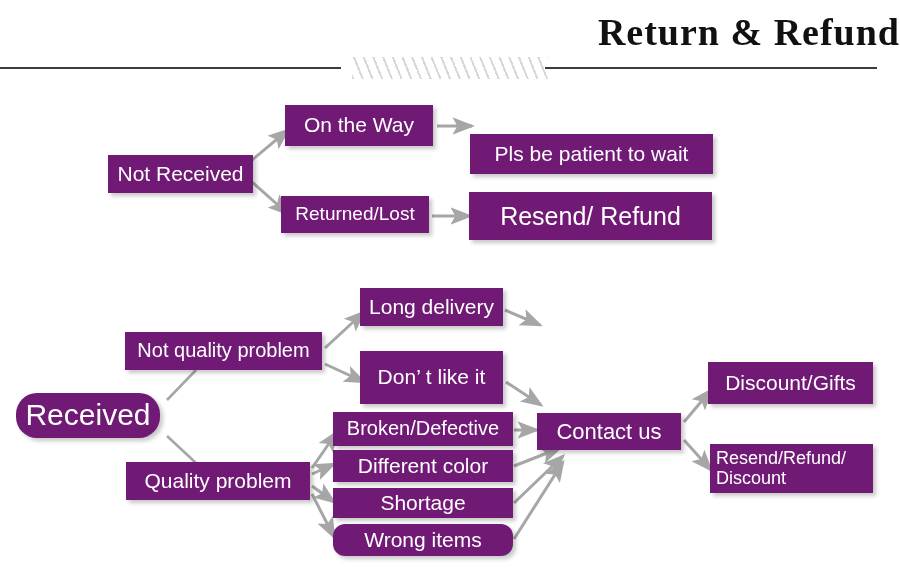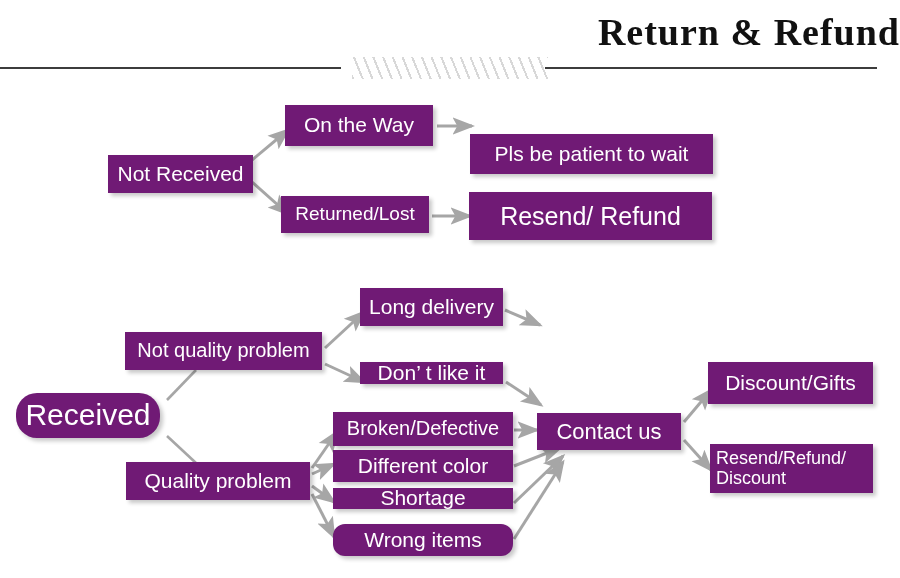--- a/index.html
+++ b/index.html
@@ -143,27 +143,27 @@
   <div class="box" style="left:469px; top:192px; width:243px; height:48px; font-size:25px;">Resend/ Refund</div>
 
   <div class="box" style="left:16px; top:393px; width:144px; height:45px; font-size:30px;border-radius:21px;">Received</div>
 
   <div class="box" style="left:125px; top:332px; width:197px; height:38px; font-size:20px;">Not quality problem</div>
 
   <div class="box" style="left:126px; top:462px; width:184px; height:38px; font-size:21px;text-align:center;">Quality problem</div>
 
   <div class="box" style="left:360px; top:288px; width:143px; height:38px; font-size:21px;">Long delivery</div>
 
-  <div class="box" style="left:360px; top:362px; width:143px; height:22px; font-size:21px;">Don’  t like it</div>
+  <div class="box" style="left:360px; top:351px; width:143px; height:53px; font-size:21px;">Don’  t like it</div>
 
   <div class="box" style="left:333px; top:412px; width:180px; height:34px; font-size:20px;">Broken/Defective</div>
 
   <div class="box" style="left:333px; top:450px; width:180px; height:32px; font-size:21px;">Different color</div>
 
-  <div class="box" style="left:333px; top:488px; width:180px; height:21px; font-size:21px;">Shortage</div>
+  <div class="box" style="left:333px; top:488px; width:180px; height:30px; font-size:21px;">Shortage</div>
 
   <div class="box" style="left:333px; top:524px; width:180px; height:32px; font-size:21px;border-radius:12px;">Wrong items</div>
 
   <div class="box" style="left:537px; top:413px; width:144px; height:37px; font-size:22px;">Contact us</div>
 
   <div class="box" style="left:708px; top:362px; width:165px; height:42px; font-size:21px;">Discount/Gifts</div>
 
   <div class="box left-align" style="left:710px; top:444px; width:163px; height:49px; font-size:18px;">Resend/Refund/
 Discount</div>
 

